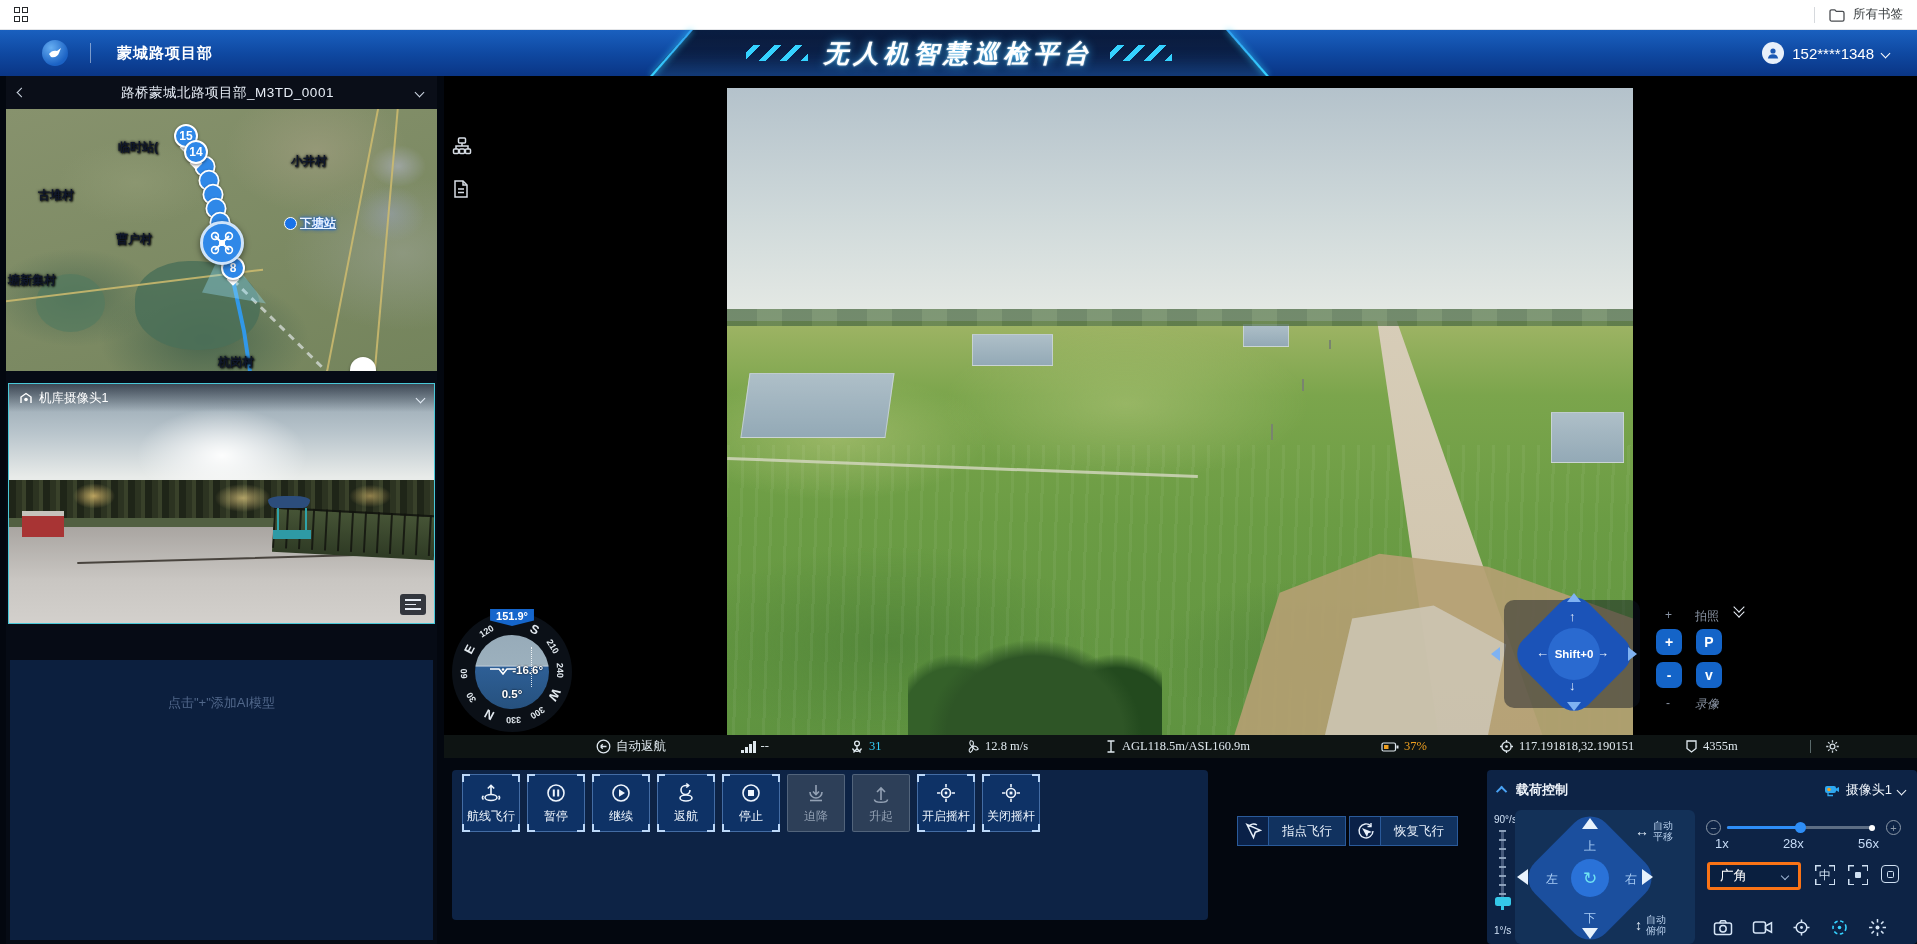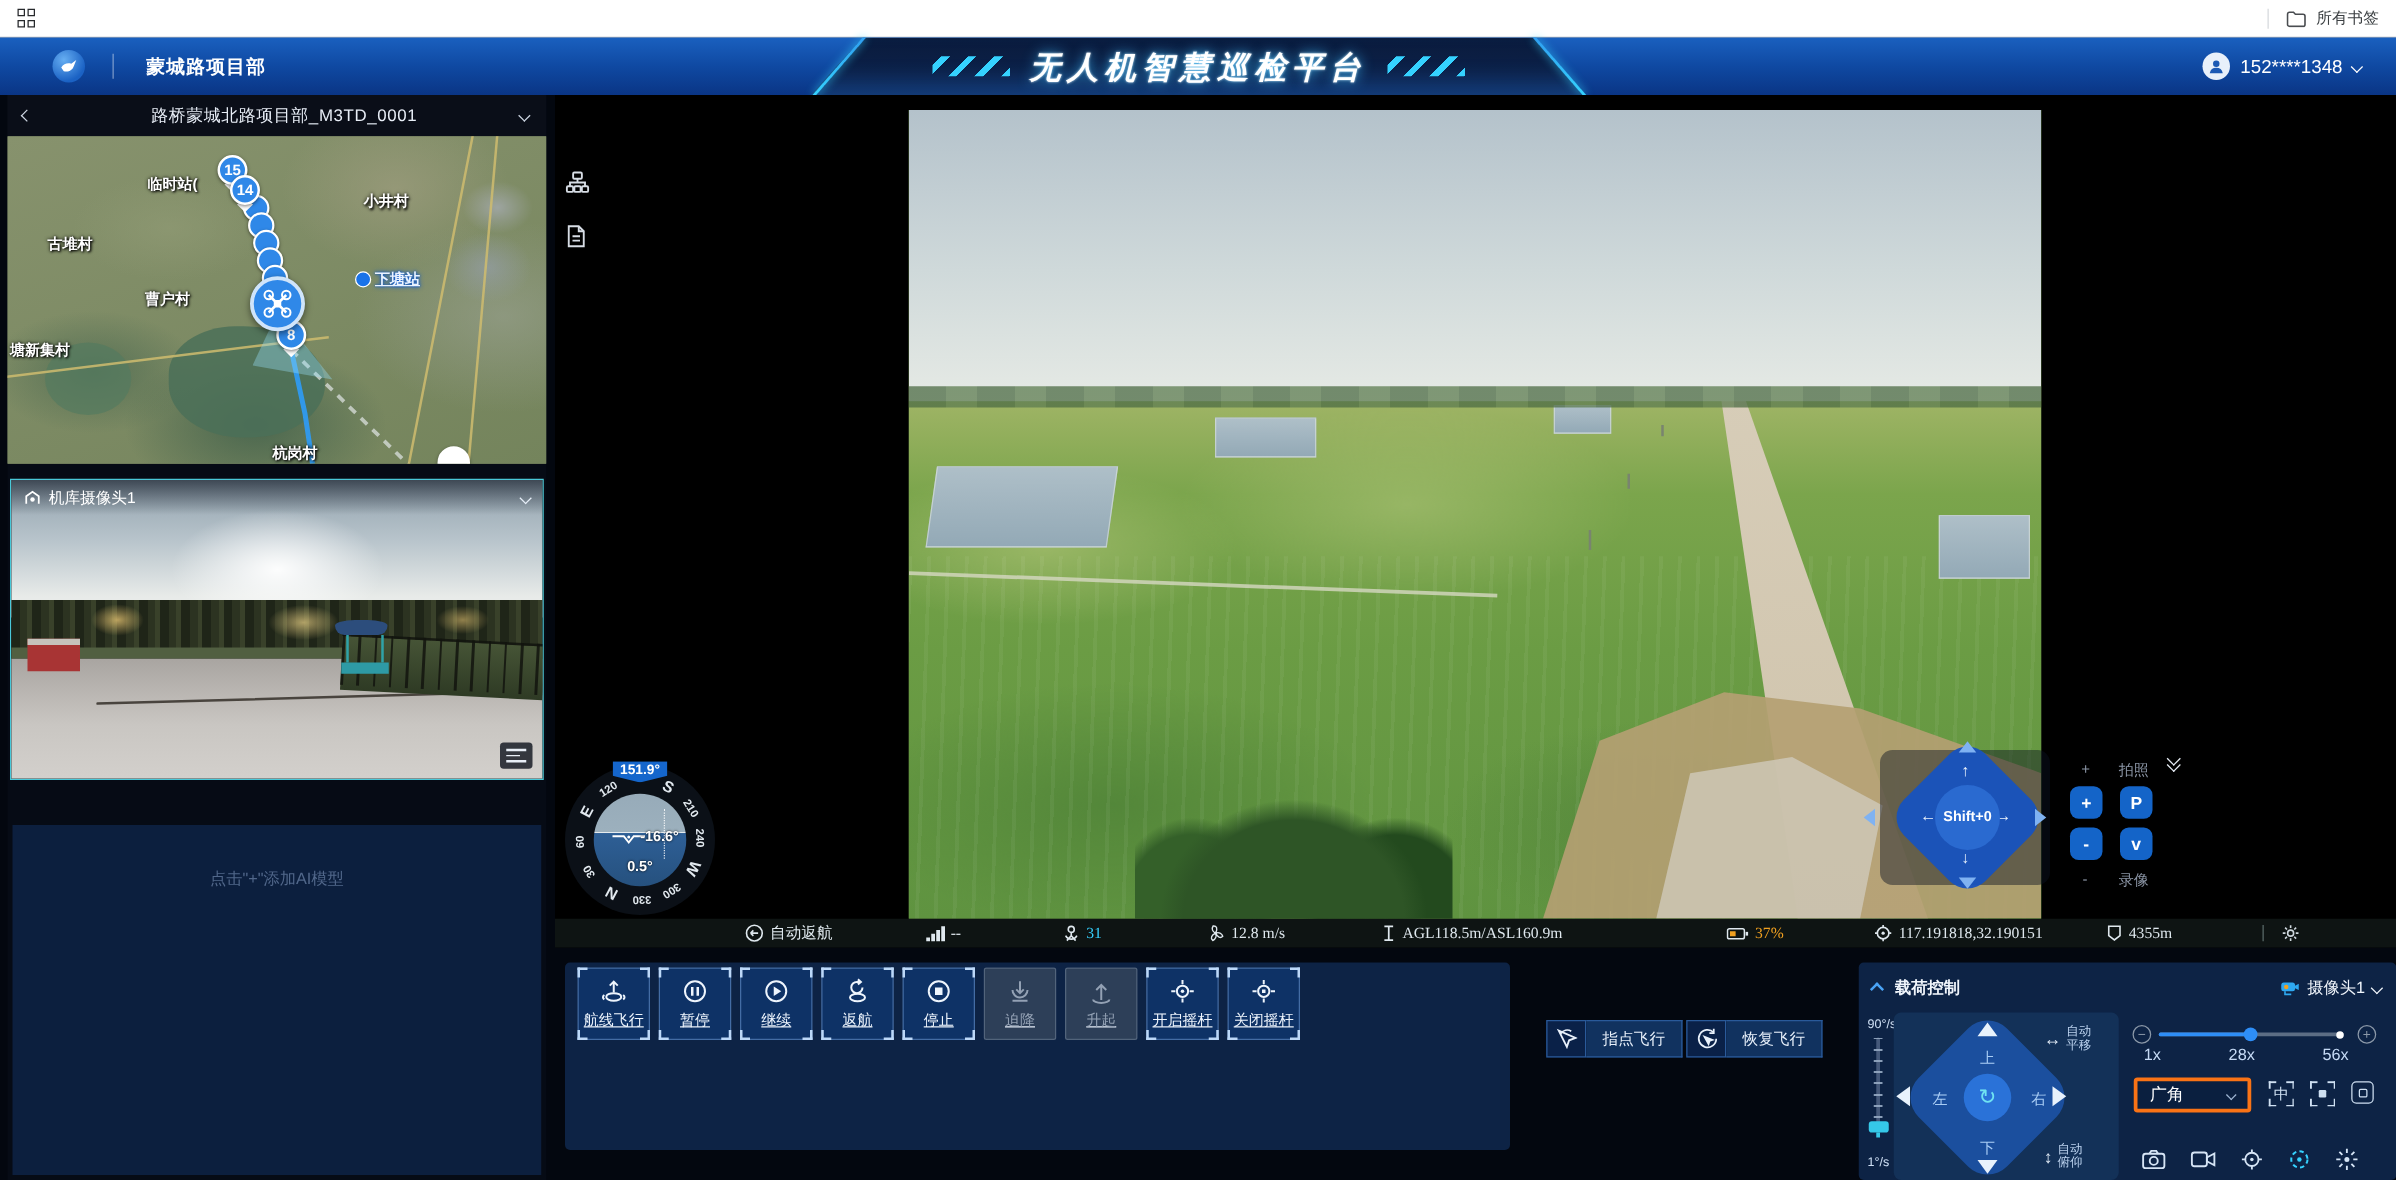--- a/index.html
+++ b/index.html
@@ -59,21 +59,21 @@
   .m-water1{position:absolute;left:30%;top:58%;width:29%;height:34%;background:#4b7058;border-radius:45% 55% 50% 50%;opacity:.85;}
   .m-water2{position:absolute;left:7%;top:63%;width:16%;height:22%;background:#547a60;border-radius:50%;opacity:.7;}
   .m-road{position:absolute;background:#cfbc6e;opacity:.85;}
   .m-road.r1{left:88%;top:-4%;width:2px;height:110%;transform:rotate(5deg);}
   .m-road.r2{left:80%;top:-4%;width:2px;height:110%;transform:rotate(11deg);}
   .m-road.r3{left:-2%;top:67%;width:62%;height:2px;transform:rotate(-7deg);}
   .m-urban{position:absolute;right:0;top:8%;width:18%;height:46%;background:
     radial-gradient(40px 30px at 50% 30%,rgba(170,175,185,.7),transparent 70%),
     radial-gradient(50px 40px at 40% 70%,rgba(150,160,175,.6),transparent 70%);}
   .m-route{position:absolute;inset:0;z-index:1;}
-  .place{position:absolute;color:#ffffff;font-size:12px;font-weight:bold;white-space:nowrap;z-index:2;
+  .place{position:absolute;color:#0f172a;font-size:12px;font-weight:bold;white-space:nowrap;z-index:2;
     text-shadow:0 0 3px #000,1px 1px 2px #000;}
   .place.metro{color:#eaf3ff;text-shadow:0 0 4px #0b57d0,0 0 2px #0b57d0;display:flex;align-items:center;gap:3px;text-decoration:underline;}
   .metro-dot{width:13px;height:13px;border-radius:50%;background:#1a73e8;border:1.5px solid #fff;display:inline-block;}
   .pin{position:absolute;width:24px;height:31px;z-index:3;}
   .pin .tail{position:absolute;left:50%;top:19px;width:9px;height:9px;background:#fff;transform:translateX(-50%) rotate(45deg);}
   .pin .head{position:absolute;left:0;top:0;width:24px;height:24px;border-radius:50%;background:#2f88e8;border:2.5px solid #fff;
     display:flex;align-items:center;justify-content:center;color:#fff;font-weight:bold;font-size:12px;box-shadow:0 1px 3px rgba(0,0,0,.5);}
   .pin.mini{transform:scale(.88);}
   .drone-cone{position:absolute;z-index:2;width:64px;height:70px;background:rgba(150,220,245,.38);
     clip-path:polygon(32% 0,100% 78%,0 62%);}
@@ -184,31 +184,31 @@
   .g-tip{position:absolute;width:0;height:0;z-index:2;}
   .g-tip.u{left:63px;top:-7px;border-left:7px solid transparent;border-right:7px solid transparent;border-bottom:9px solid #7fb2f2;}
   .g-tip.d{left:63px;top:102px;border-left:7px solid transparent;border-right:7px solid transparent;border-top:9px solid #7fb2f2;}
   .g-tip.l{left:-13px;top:47px;border-top:7px solid transparent;border-bottom:7px solid transparent;border-right:9px solid #7fb2f2;}
   .g-tip.r{left:124px;top:47px;border-top:7px solid transparent;border-bottom:7px solid transparent;border-left:9px solid #7fb2f2;}
 
   
   .quick-controls{position:absolute;left:1205px;top:528px;width:130px;height:112px;color:#8a94a4;font-size:12px;z-index:5;}
   .qc-hint{position:absolute;}
   .qc-zoomin-hint{left:16px;top:4px;} .qc-photo-label{left:46px;top:4px;}
-  .qc-zoomout-hint{left:17px;top:92px;} .qc-record-label{left:46px;top:92px;}
+  .qc-zoomout-hint{left:17px;top:92px;} .qc-record-label{left:46px;top:92px;font-style:italic;}
   .qc-collapse{position:absolute;left:86px;top:2px;color:#e8eef6;display:flex;flex-direction:column;gap:-2px;}
   .qc-collapse .chev{width:8px;height:8px;margin-top:-3px;}
   .qbtn{position:absolute;width:26px;height:26px;border-radius:7px;background:#1464c8;color:#fff;font-weight:bold;font-size:14px;
     display:flex;align-items:center;justify-content:center;border:none;}
   .qb-zi{left:7px;top:25px;} .qb-p{left:47px;top:25px;} .qb-zo{left:7px;top:58px;} .qb-v{left:47px;top:58px;}
 
   
   .flight-panel{position:absolute;left:452px;top:770px;width:756px;height:150px;background:#0d2345;border-radius:4px;}
   .panel-header{display:flex;align-items:center;gap:9px;padding:11px 12px 9px;color:#f0f5fb;font-size:13px;font-weight:bold;}
-  .fc-row{display:flex;gap:7px;padding:4px 10px 12px;text-decoration:underline;}
+  .fc-row{display:flex;gap:7px;padding:4px 10px 12px;}
   .fc-btn{width:58px;height:58px;background:#0e3266;border:1px solid rgba(120,165,225,.5);position:relative;border-radius:2px;
     display:flex;flex-direction:column;align-items:center;justify-content:center;gap:4px;color:#eef5fd;cursor:pointer;}
   .fc-btn::before{content:"";position:absolute;inset:-1px;pointer-events:none;background:
     linear-gradient(#bcd8f8,#bcd8f8) 0 0/8px 2px no-repeat,linear-gradient(#bcd8f8,#bcd8f8) 0 0/2px 8px no-repeat,
     linear-gradient(#bcd8f8,#bcd8f8) 100% 0/8px 2px no-repeat,linear-gradient(#bcd8f8,#bcd8f8) 100% 0/2px 8px no-repeat,
     linear-gradient(#bcd8f8,#bcd8f8) 0 100%/8px 2px no-repeat,linear-gradient(#bcd8f8,#bcd8f8) 0 100%/2px 8px no-repeat,
     linear-gradient(#bcd8f8,#bcd8f8) 100% 100%/8px 2px no-repeat,linear-gradient(#bcd8f8,#bcd8f8) 100% 100%/2px 8px no-repeat;}
   .fc-btn.disabled{background:#2d3f58;border-color:rgba(170,185,205,.3);color:#93a1b4;cursor:default;}
   .fc-btn.disabled::before{background:none;}
   .fc-label{font-size:12px;white-space:nowrap;}

